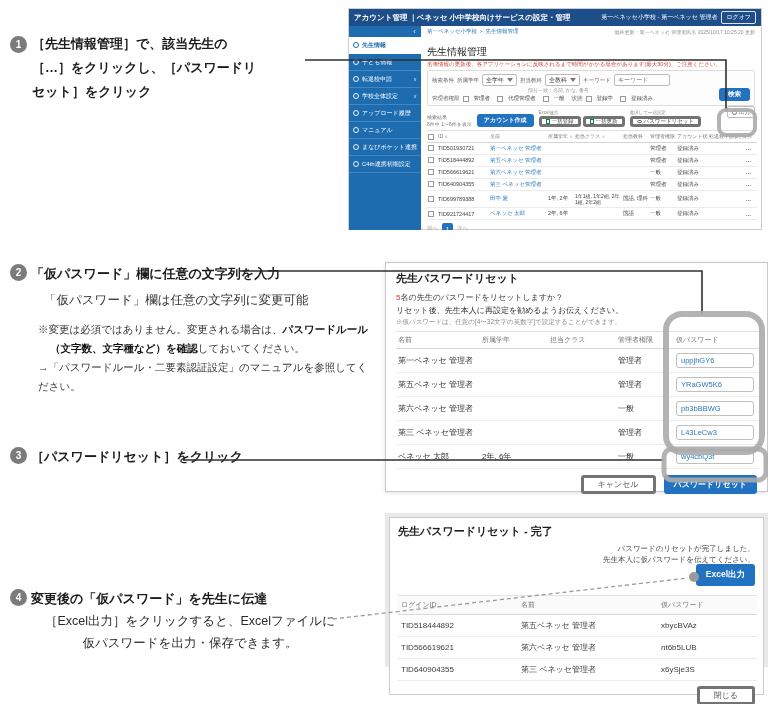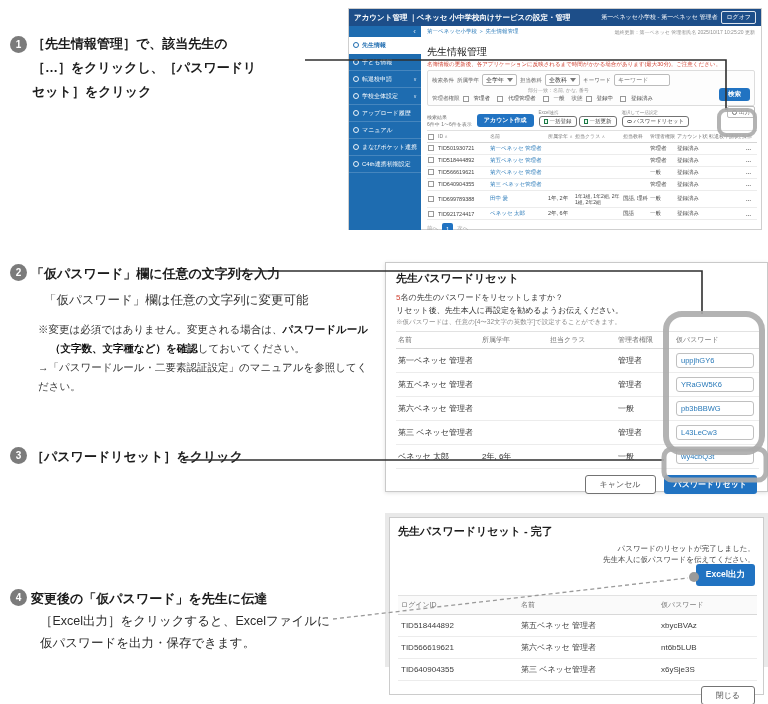--- a/index.html
+++ b/index.html
@@ -12,25 +12,25 @@
   .pre { white-space:pre-line; }
   .step-title { position:absolute; font-size:13px; font-weight:bold; color:#1c1c1c; line-height:1.85; }
   #s1-num{left:10px;top:36px;} #s1-title{left:32px;top:32px;width:290px;}
   #s2-num{left:10px;top:264px;} #s2-title{left:31px;top:262px;width:330px;}
   #s2-sub{position:absolute;left:44px;top:292px;font-size:12.5px;color:#333;}
   #s2-note{position:absolute;left:38px;top:320px;width:336px;font-size:10.5px;line-height:1.8;color:#333;}
   #s2-note .hang{display:block;padding-left:12px;text-indent:-12px;}
   #s2-note b{color:#111;}
   #s3-num{left:10px;top:447px;} #s3-title{left:31px;top:445px;width:300px;}
   #s4-num{left:10px;top:589px;} #s4-title{left:31px;top:587px;width:320px;}
-  #s4-body{position:absolute;left:40px;top:611px;width:300px;font-size:12.5px;line-height:1.75;color:#2b2b2b;}
+  #s4-body{position:absolute;left:40px;top:611px;width:300px;font-size:12.5px;line-height:1.75;color:#2b2b2b;text-align:center;}
 
   
   .btn-blue { background:#2173c2; color:#fff; border:none; border-radius:3px; font-family:inherit; cursor:pointer; }
-  .btn-out  { background:#fff; color:#444; border:1px solid #737373; border-radius:3px; font-family:inherit; cursor:pointer; }
+  .btn-out  { background:#fff; color:#444; border:3px solid #737373; border-radius:3px; font-family:inherit; cursor:pointer; }
   .cb { display:inline-block; width:6px; height:6px; border:1px solid #999; background:#fff; vertical-align:middle; margin-right:2px; }
   .tri { display:inline-block; width:0; height:0; border-left:3px solid transparent; border-right:3px solid transparent;
          border-top:4px solid #777; margin-left:3px; vertical-align:middle; }
 
   
   .panel1 { position:absolute; left:348px; top:8px; width:414px; height:222px; border:1px solid #cfcfcf; background:#fff; font-size:6px; }
   .p1-top { height:17px; background:#1d4e89; color:#fff; display:flex; align-items:center; justify-content:space-between; padding:0 5px; }
   .p1-apptitle { font-size:7.5px; font-weight:bold; white-space:nowrap; overflow:hidden; }
   .p1-top-right { display:flex; align-items:center; gap:4px; font-size:6px; white-space:nowrap; }
   .p1-logoff { border:1px solid rgba(255,255,255,.85); border-radius:2px; padding:1px 4px; cursor:pointer; }

